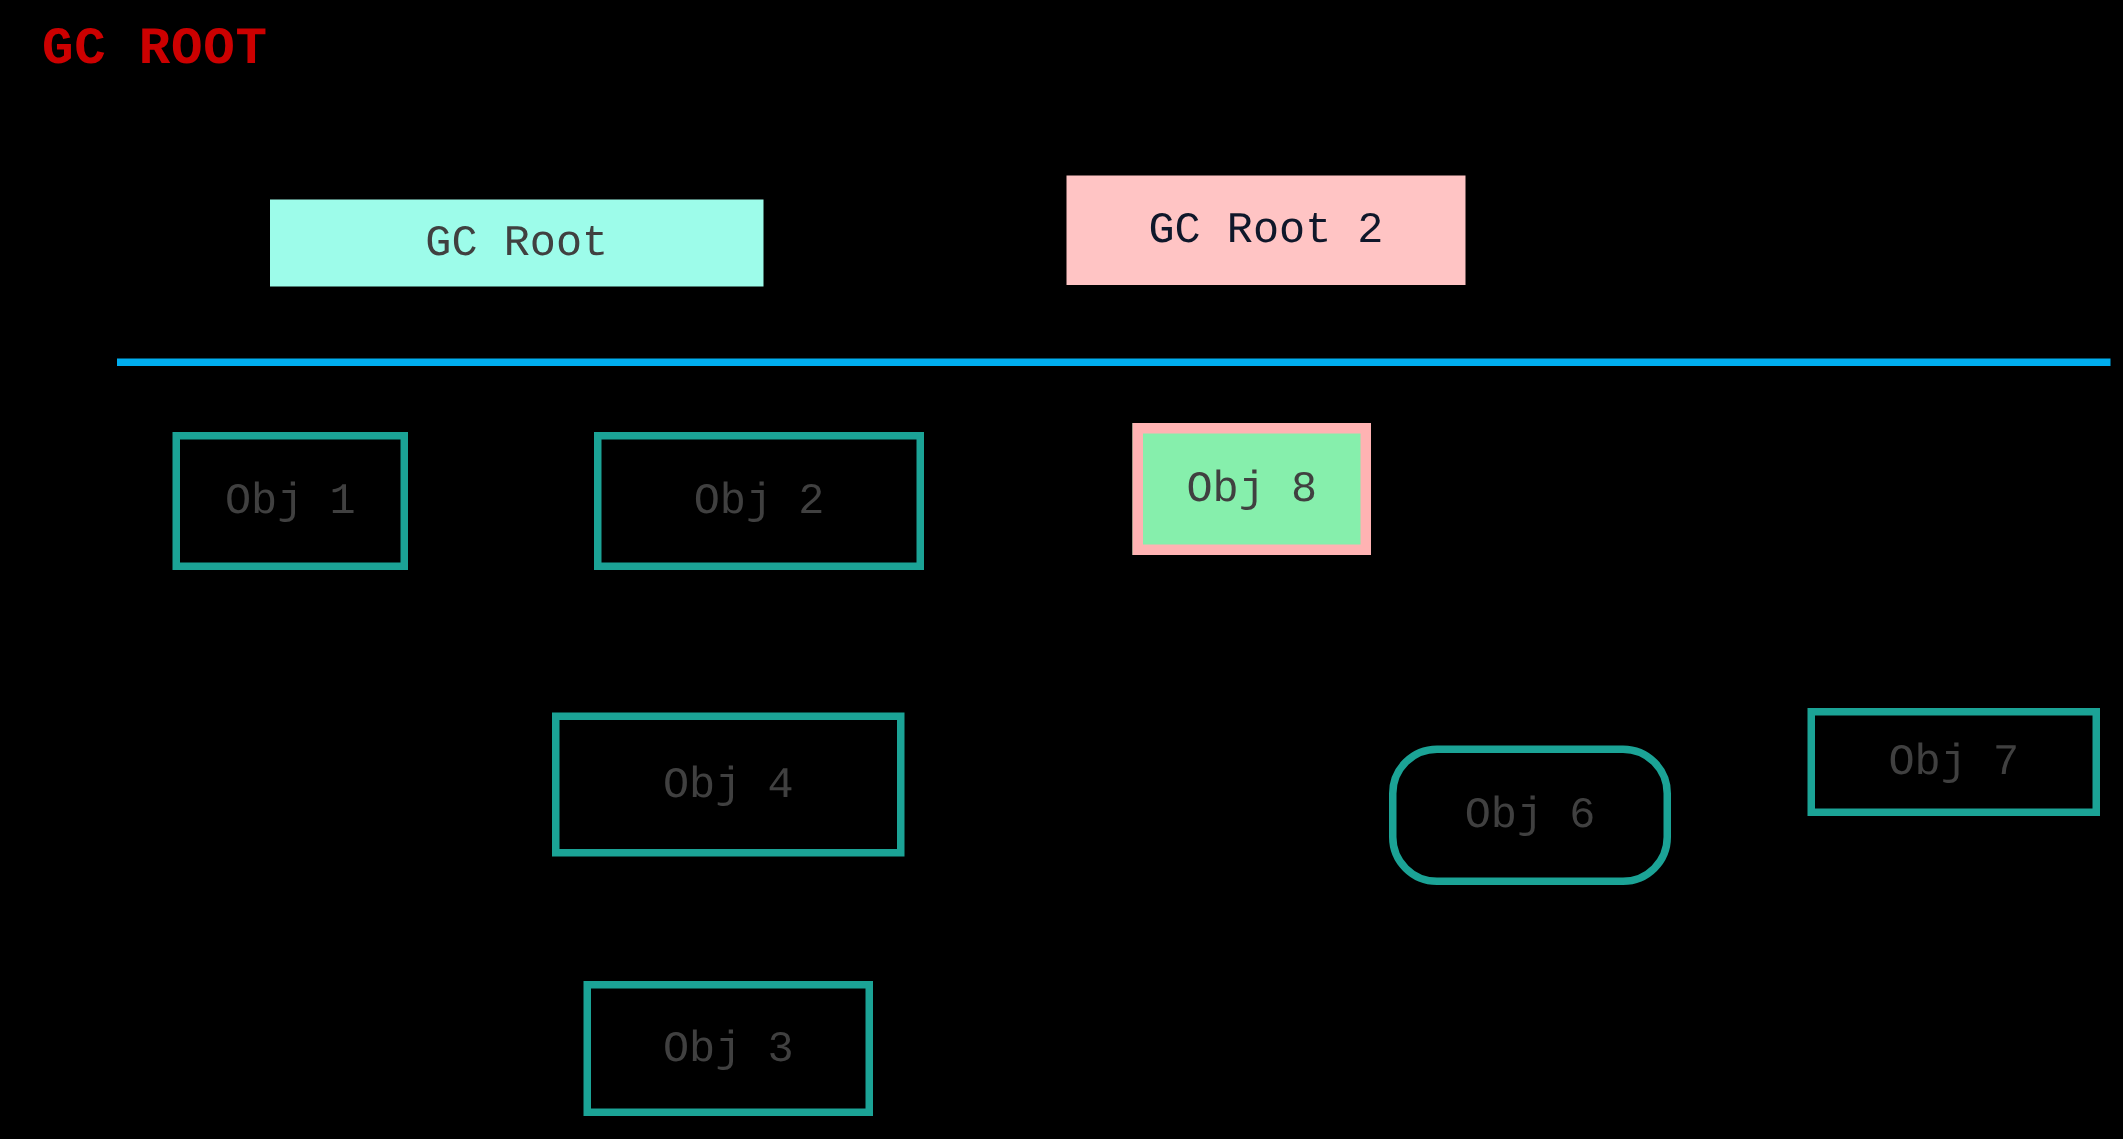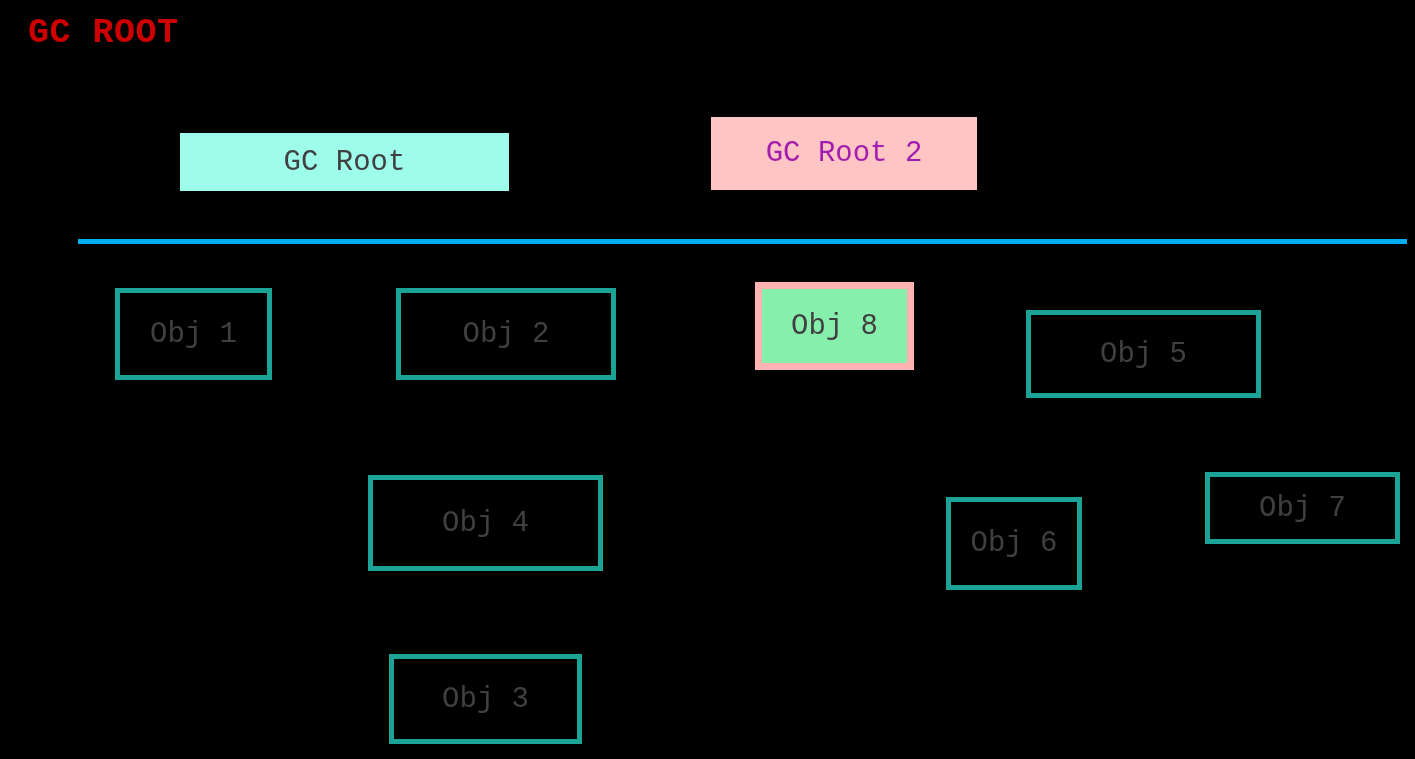--- a/index.html
+++ b/index.html
@@ -44,21 +44,21 @@
     white-space: nowrap;
   }
   .node.filled-teal {
     background: #9DFCEA;
     border: none;
     color: #404040;
   }
   .node.filled-pink {
     background: #FFC4C4;
     border: none;
-    color: #a21caf;
+    color: #0f172a;
   }
   .node.outline-teal {
     background: #000000;
     border: 5px solid #1BA396;
   }
   .node.outline-pink {
     background: #86efac;
     border: 7px solid #FFB3B3;
   }
   .hline {
@@ -105,29 +105,26 @@
   </div>
 
   <div class="node outline-teal" style="left:396px; top:288px; width:220px; height:92px;">
     <span>Obj 2</span>
   </div>
 
   <div class="node outline-pink" style="left:755px; top:282px; width:159px; height:88px;">
     <span>Obj 8</span>
   </div>
 
-  <div class="node outline-teal" style="left:1026px; top:310px; width:235px; height:88px;">
-    <span>Obj 5</span>
-  </div>
 
   <div class="node outline-teal" style="left:368px; top:475px; width:235px; height:96px;">
     <span>Obj 4</span>
   </div>
 
-  <div class="node outline-teal" style="left:946px; top:497px; width:136px; height:93px;">
+  <div class="node outline-teal" style="left:926px; top:497px; width:188px; height:93px;border-radius:32px;">
     <span>Obj 6</span>
   </div>
 
   <div class="node outline-teal" style="left:1205px; top:472px; width:195px; height:72px;">
     <span>Obj 7</span>
   </div>
 
   <div class="node outline-teal" style="left:389px; top:654px; width:193px; height:90px;">
     <span>Obj 3</span>
   </div>

